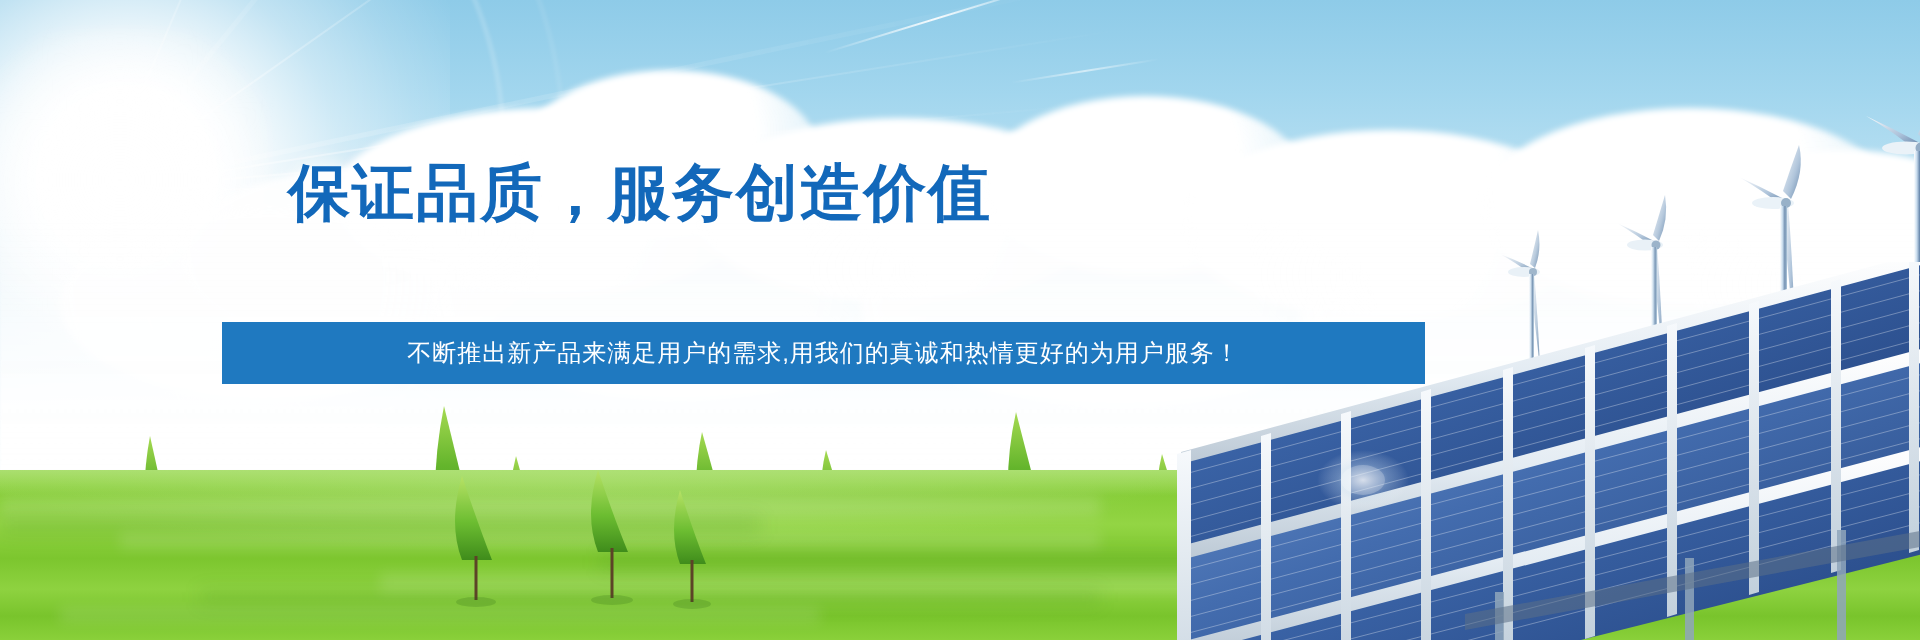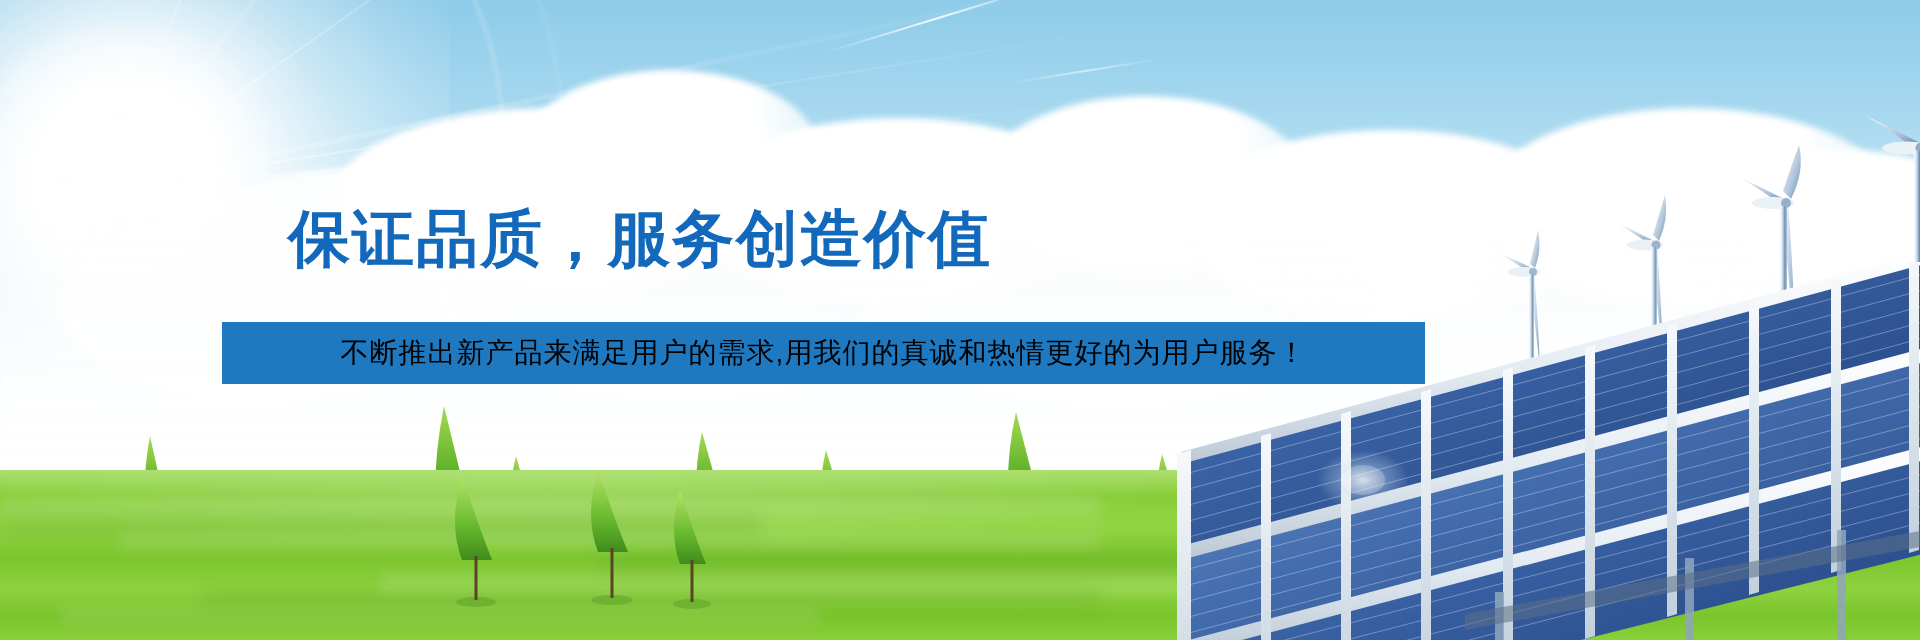--- a/index.html
+++ b/index.html
@@ -120,31 +120,30 @@
     text-align:center;
     font-size:62px;line-height:1.08;
     font-weight:bold;
     letter-spacing:2px;
     color:#1268ba;
     text-shadow:
        0 0 16px rgba(255,255,255,.95),
        0 0 30px rgba(255,255,255,.85),
        2px 3px 0 rgba(255,255,255,.55);
     white-space:nowrap;
-    margin-top:46px;
   }
   .subbar{
     position:absolute;left:222px;top:322px;
     width:1203px;height:62px;
     background:#1f79c0;
     display:flex;align-items:center;justify-content:center;
   }
   .subbar-text{
-    color:#000000;
-    font-size:28px;
+    color:#ffffff;
+    font-size:24px;
     letter-spacing:1px;
     white-space:nowrap;
     font-weight:normal;
   }
 </style>
 </head>
 <body>
 
 <div class="banner">
 

